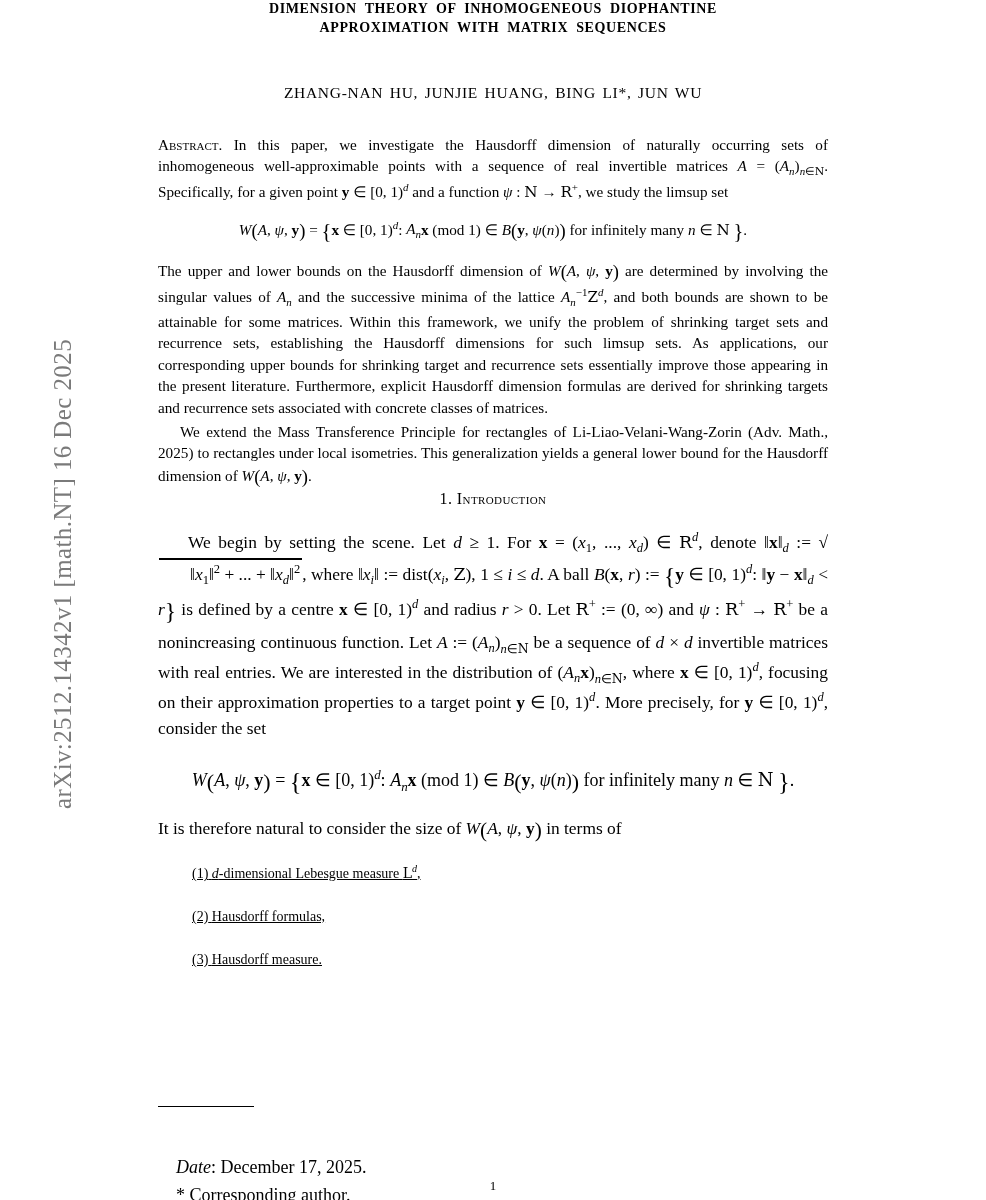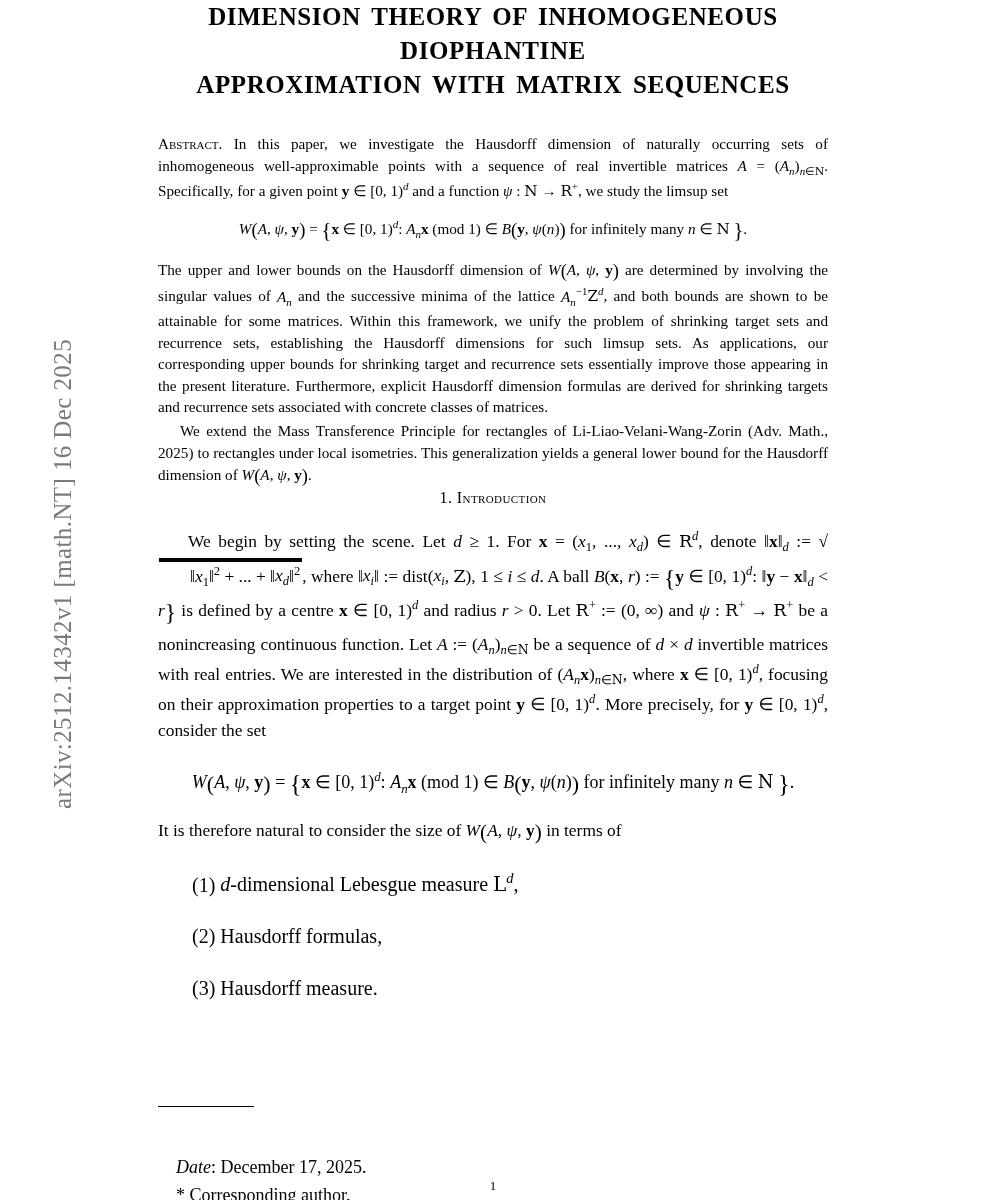--- a/index.html
+++ b/index.html
@@ -37,21 +37,21 @@
     white-space: nowrap;
   }
   .content {
     position: absolute;
     left: 158px;
     top: 0px;
     width: 670px;
   }
   .title {
     text-align: center;
-    font-size: 25px;
+    font-size: 14px;
     font-weight: bold;
     letter-spacing: 0.6px;
     line-height: 1.35;
     margin-top: 0px;
     word-spacing: 4px;
   }
   .authors {
     text-align: center;
     font-size: 15.5px;
     letter-spacing: 0.7px;
@@ -104,23 +104,24 @@
   }
   .bigeq {
     text-align: center;
     font-size: 18px;
     margin: 26px 0 22px 0;
   }
   .afterline {
     font-size: 17.4px;
   }
   .list {
-    margin-top: 24px;
-    font-size: 20px;
+    margin-top: 18px;
+    font-size: 14px;
     line-height: 1.5;
+    text-decoration: underline;
   }
   .list-item {
     margin: 0 0 22px 0;
     padding-left: 72px;
     text-indent: -38px;
   }
   .footnote-rule {
     position: absolute;
     left: 158px;
     top: 1106px;
@@ -147,41 +148,42 @@
     font-size: 13px;
   }
   
   i.m { font-style: italic; }
   .bf { font-weight: bold; }
   sup.s { font-size: 0.72em; vertical-align: super; }
   sub.s { font-size: 0.72em; vertical-align: sub; }
   .bb { font-family: "DejaVu Serif", serif; }
   .sqrt-wrap {
     display: inline-block;
-    border-top: 4px solid #000000;
+    border-top: 2px solid #000000;
     padding: 0 2px 0 1px;
     margin-left: 1px;
   }
   .bigparen { font-size: 1.22em; vertical-align: -0.12em; }
   .bigbrace { font-size: 1.35em; vertical-align: -0.16em; }
 </style>
 </head>
 <body>
 
 <div class="page">
 
   <div class="arxiv-stamp">arXiv:2512.14342v1  [math.NT]  16 Dec 2025</div>
 
   <div class="content">
 
     <div class="title">
       <div>DIMENSION THEORY OF INHOMOGENEOUS DIOPHANTINE</div>
       <div>APPROXIMATION WITH MATRIX SEQUENCES</div>
     </div>
 
+    <div class="authors">ZHANG-NAN HU, JUNJIE HUANG, BING LI*, JUN WU</div>
 
     <div class="abstract">
       <p>
         <span class="kw">Abstract.</span>
         <span>In this paper, we investigate the Hausdorff dimension of naturally occurring
         sets of inhomogeneous well-approximable points with a sequence of real invertible matrices
         <i class="m">A</i> = (<i class="m">A<sub class="s">n</sub></i>)<sub class="s"><i class="m">n</i>∈<span class="bb">N</span></sub>. Specifically, for a given point
         <span class="bf">y</span> ∈ [0, 1)<sup class="s"><i class="m">d</i></sup> and a function <i class="m">ψ</i> : <span class="bb">N</span> → <span class="bb">R</span><sup class="s">+</sup>, we study
         the limsup set</span>
       </p>

